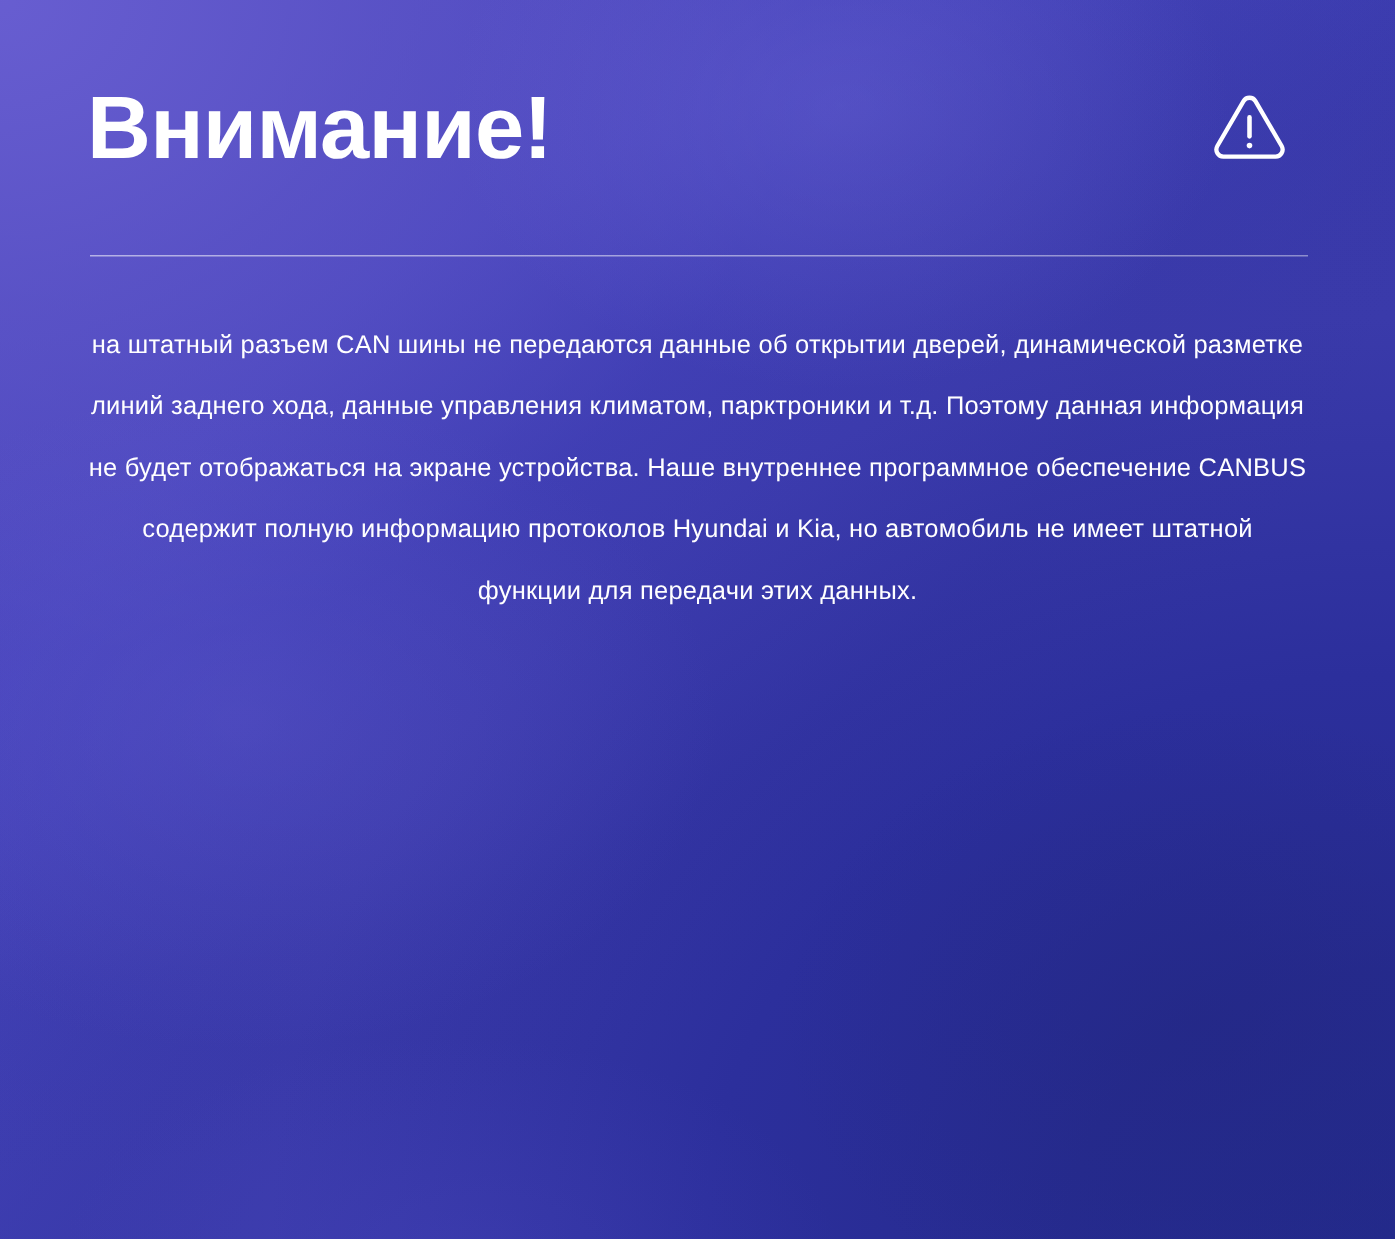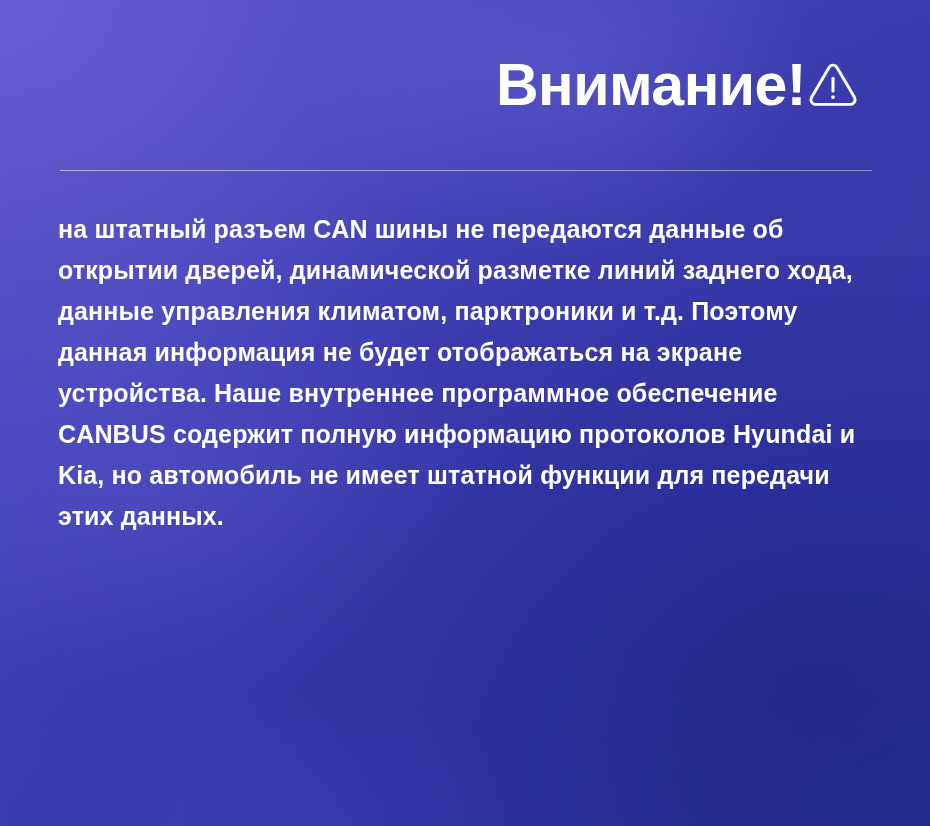--- a/index.html
+++ b/index.html
@@ -39,21 +39,21 @@
     position: relative;
     z-index: 2;
     height: 100%;
     box-sizing: border-box;
     padding: 0 58px;
   }
 
   .header {
     display: flex;
     align-items: center;
-    justify-content: flex-end;
+    justify-content: space-between;
     height: 170px;
     padding-right: 4px;
   }
 
   .title {
     margin: 0;
     color: #ffffff;
     font-size: 59px;
     font-weight: 700;
     letter-spacing: -0.5px;
@@ -75,27 +75,26 @@
     background: linear-gradient(90deg, rgba(255,255,255,0.55) 0%, rgba(255,255,255,0.48) 60%, rgba(255,255,255,0.42) 100%);
     margin: 0 0 0 2px;
   }
 
   .body {
     padding-top: 38px;
   }
 
   .paragraph {
     color: #ffffff;
-    font-size: 25px;
+    font-size: 17px;
     line-height: 41px;
     letter-spacing: 0.15px;
     margin: 0;
-    text-align: left;
+    text-align: center;
     max-width: 816px;
-    font-weight: bold;
   }
 
   .list-block {
     margin-top: 38px;
   }
 
   .list-intro {
     color: #ffffff;
     font-size: 25.5px;
     line-height: 41px;

